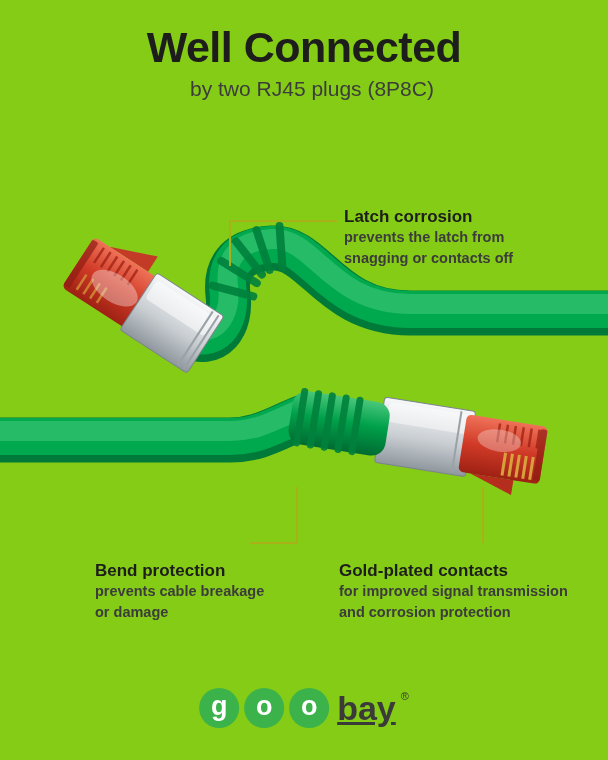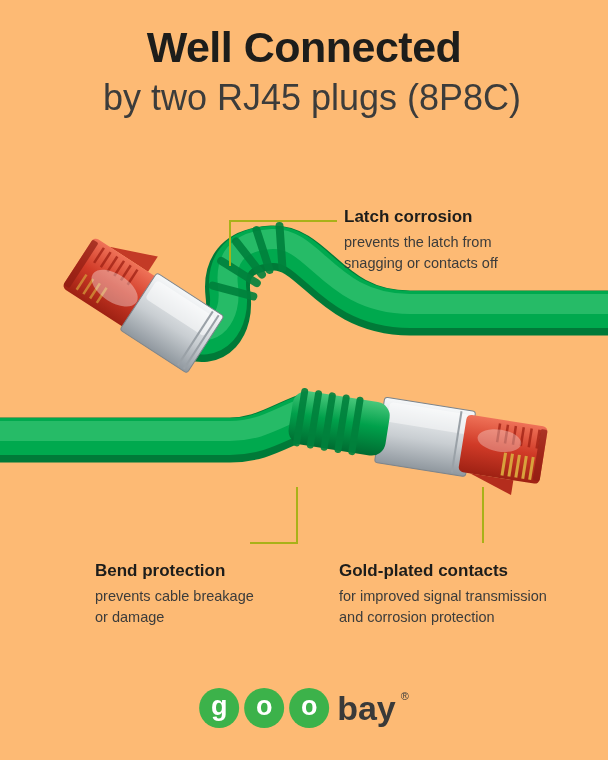--- a/index.html
+++ b/index.html
@@ -1,47 +1,47 @@
 <!DOCTYPE html>
 <html><head>
 <meta charset="utf-8">
 <style>
   html,body{margin:0;padding:0;background:#fff;}
   .stage{
     position:relative;width:608px;height:760px;margin:0 auto;
-    background:#fdba74;overflow:hidden;
+    background:#84cc16;overflow:hidden;
     font-family:"Liberation Sans", sans-serif;color:#1d1d1b;
   }
   .hdr{position:absolute;top:24px;left:0;width:608px;text-align:center;}
   .hdr h1{
     margin:0;font-size:43px;line-height:1.08;font-weight:bold;
     letter-spacing:-0.5px;color:#1d1d1b;
   }
   .hdr .sub{
-    margin:7px 0 0 16px;font-size:36px;font-weight:400;color:#3c3c3b;
+    margin:7px 0 0 16px;font-size:21px;font-weight:400;color:#3c3c3b;
   }
   .illus{position:absolute;left:0;top:0;width:608px;height:760px;}
   .callout{position:absolute;}
   .co-title{font-size:17px;font-weight:bold;color:#1d1d1b;line-height:1.25;}
-  .co-body{font-size:14.5px;color:#3c3c3b;line-height:1.4;margin-top:5px;}
+  .co-body{font-size:14.5px;color:#3c3c3b;line-height:1.4;font-weight:bold;}
   .co-latch{left:344px;top:206px;width:210px;}
   .co-bend{left:95px;top:560px;width:210px;}
   .co-gold{left:339px;top:560px;width:240px;}
   .logo{
     position:absolute;left:50%;top:688px;transform:translateX(-50%);
     display:flex;align-items:center;gap:5px;
   }
   .logo-circle{
     width:40px;height:40px;border-radius:50%;background:#3cb24a;
     color:#ffffff;font-size:27px;font-weight:bold;
     display:flex;align-items:center;justify-content:center;line-height:1;
     padding-bottom:3px;box-sizing:border-box;
   }
   .logo-suffix{
-    font-size:34px;font-weight:bold;color:#3a3a39;margin-left:3px;line-height:1;
+    font-size:34px;font-weight:bold;color:#3a3a39;margin-left:3px;line-height:1;text-decoration:underline;
   }
   .logo-reg{font-size:11px;color:#3a3a39;align-self:flex-start;margin-top:2px;}
 </style>
 </head>
 <body>
 
 <div class="stage">
 
   <div class="hdr">
     <h1>Well Connected</h1>

